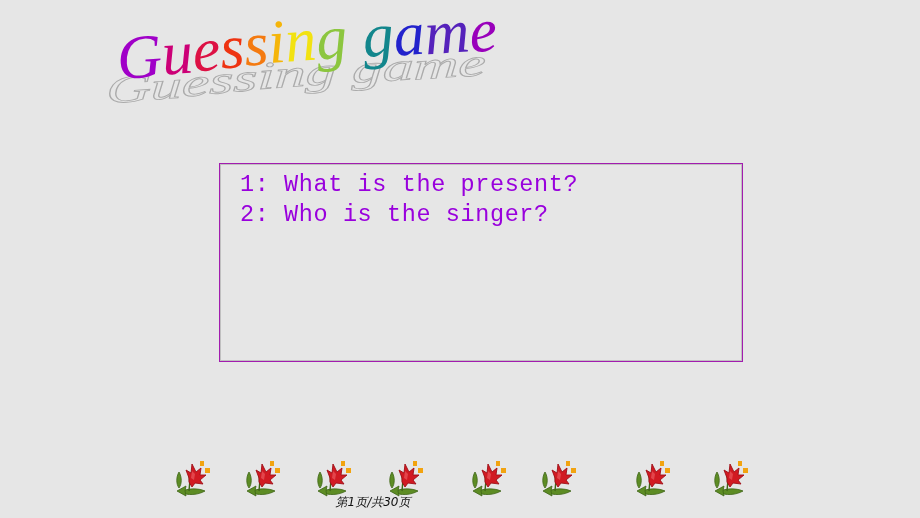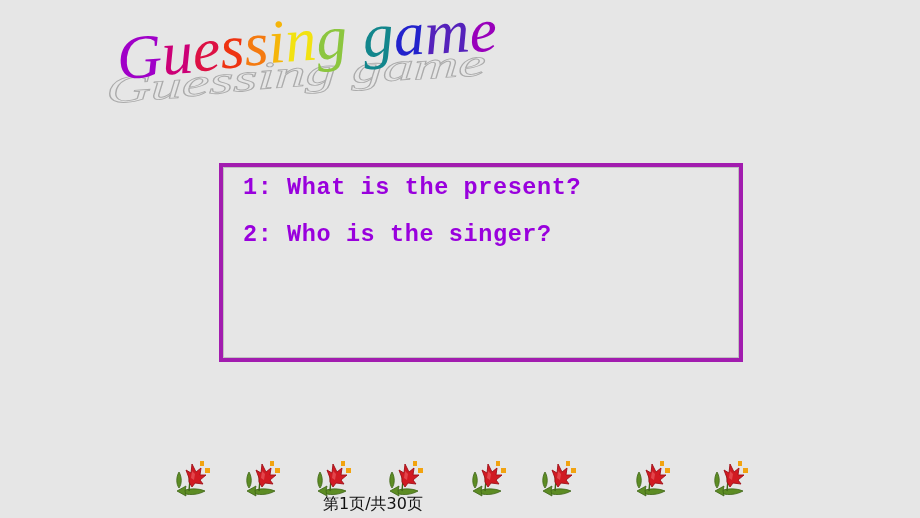--- a/index.html
+++ b/index.html
@@ -65,37 +65,36 @@
   }
 
   
   #question-box {
     position: absolute;
     left: 219px;
     top: 163px;
     width: 524px;
     height: 199px;
     box-sizing: border-box;
-    border: 4px solid #a21caf;
+    border: 1px solid #a21caf;
     background: transparent;
     box-shadow: inset 0 0 0 1px rgba(120,120,120,0.35);
-    font-weight: bold;
   }
   .q-line {
     position: absolute;
     left: 20px;
     color: #9900dd;
     font-family: "Liberation Mono", "DejaVu Sans Mono", monospace;
     font-size: 23.5px;
     letter-spacing: 0.6px;
     white-space: pre;
     line-height: 1;
   }
   .q-line.l0 { top: 9px; }
-  .q-line.l1 { top: 56px; }
+  .q-line.l1 { top: 39px; }
   .q-line.l2 { top: 97px; }
 
   
   #flower-row {
     position: absolute;
     left: 0;
     top: 458px;
     width: 920px;
     height: 50px;
   }
@@ -108,23 +107,24 @@
   .flower svg { display: block; }
 
   
   #page-footer {
     position: absolute;
     left: 0;
     top: 494px;
     width: 746px;
     text-align: center;
     font-family: "DejaVu Sans", "Liberation Sans", sans-serif;
-    font-size: 16px;
+    font-size: 12px;
     color: #111111;
     letter-spacing: 0px;
+    font-style: italic;
   }
 </style>
 </head>
 <body>
 
 <div id="slide">
 
   <div class="wordart-wrap">
     <div class="wordart shadow" id="wordart-shadow"><span class="ch" style="vertical-align: 0px;">G</span><span class="ch" style="vertical-align: 1px;">u</span><span class="ch" style="vertical-align: 2px;">e</span><span class="ch" style="vertical-align: 3px;">s</span><span class="ch" style="vertical-align: 4px;">s</span><span class="ch" style="vertical-align: 5px;">i</span><span class="ch" style="vertical-align: 5px;">n</span><span class="ch" style="vertical-align: 5px;">g</span><span class="ch" style="vertical-align: 5px;">&nbsp;</span><span class="ch" style="vertical-align: 4px;">g</span><span class="ch" style="vertical-align: 3px;">a</span><span class="ch" style="vertical-align: 2px;">m</span><span class="ch" style="vertical-align: 1px;">e</span></div>
     <div class="wordart main" id="wordart-main"><span class="ch" style="color: rgb(160, 0, 200); vertical-align: 0px;">G</span><span class="ch" style="color: rgb(204, 0, 119); vertical-align: 1px;">u</span><span class="ch" style="color: rgb(221, 17, 68); vertical-align: 2px;">e</span><span class="ch" style="color: rgb(238, 51, 17); vertical-align: 3px;">s</span><span class="ch" style="color: rgb(244, 122, 16); vertical-align: 4px;">s</span><span class="ch" style="color: rgb(245, 181, 10); vertical-align: 5px;">i</span><span class="ch" style="color: rgb(242, 226, 17); vertical-align: 5px;">n</span><span class="ch" style="color: rgb(140, 198, 63); vertical-align: 5px;">g</span><span class="ch" style="color: rgb(140, 198, 63); vertical-align: 5px;">&nbsp;</span><span class="ch" style="color: rgb(18, 134, 140); vertical-align: 4px;">g</span><span class="ch" style="color: rgb(34, 34, 204); vertical-align: 3px;">a</span><span class="ch" style="color: rgb(85, 34, 187); vertical-align: 2px;">m</span><span class="ch" style="color: rgb(153, 0, 187); vertical-align: 1px;">e</span></div>

